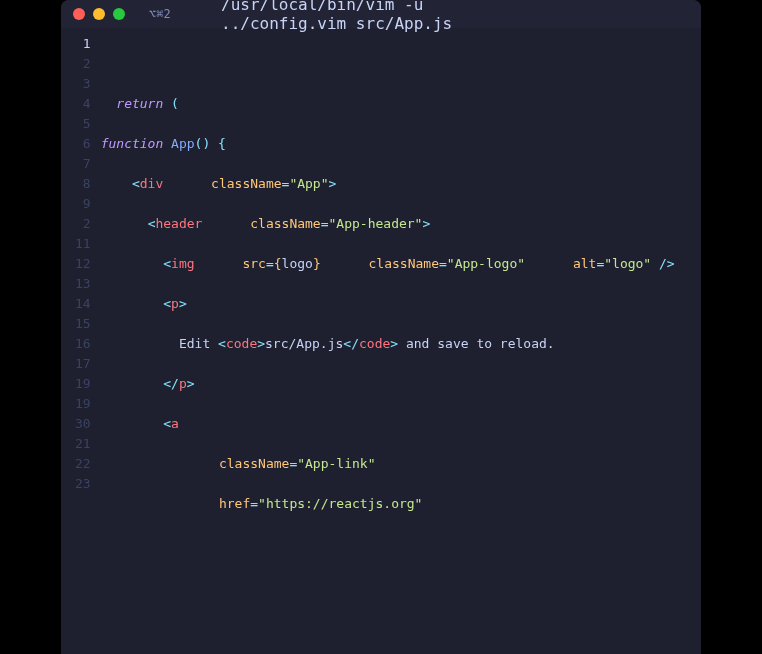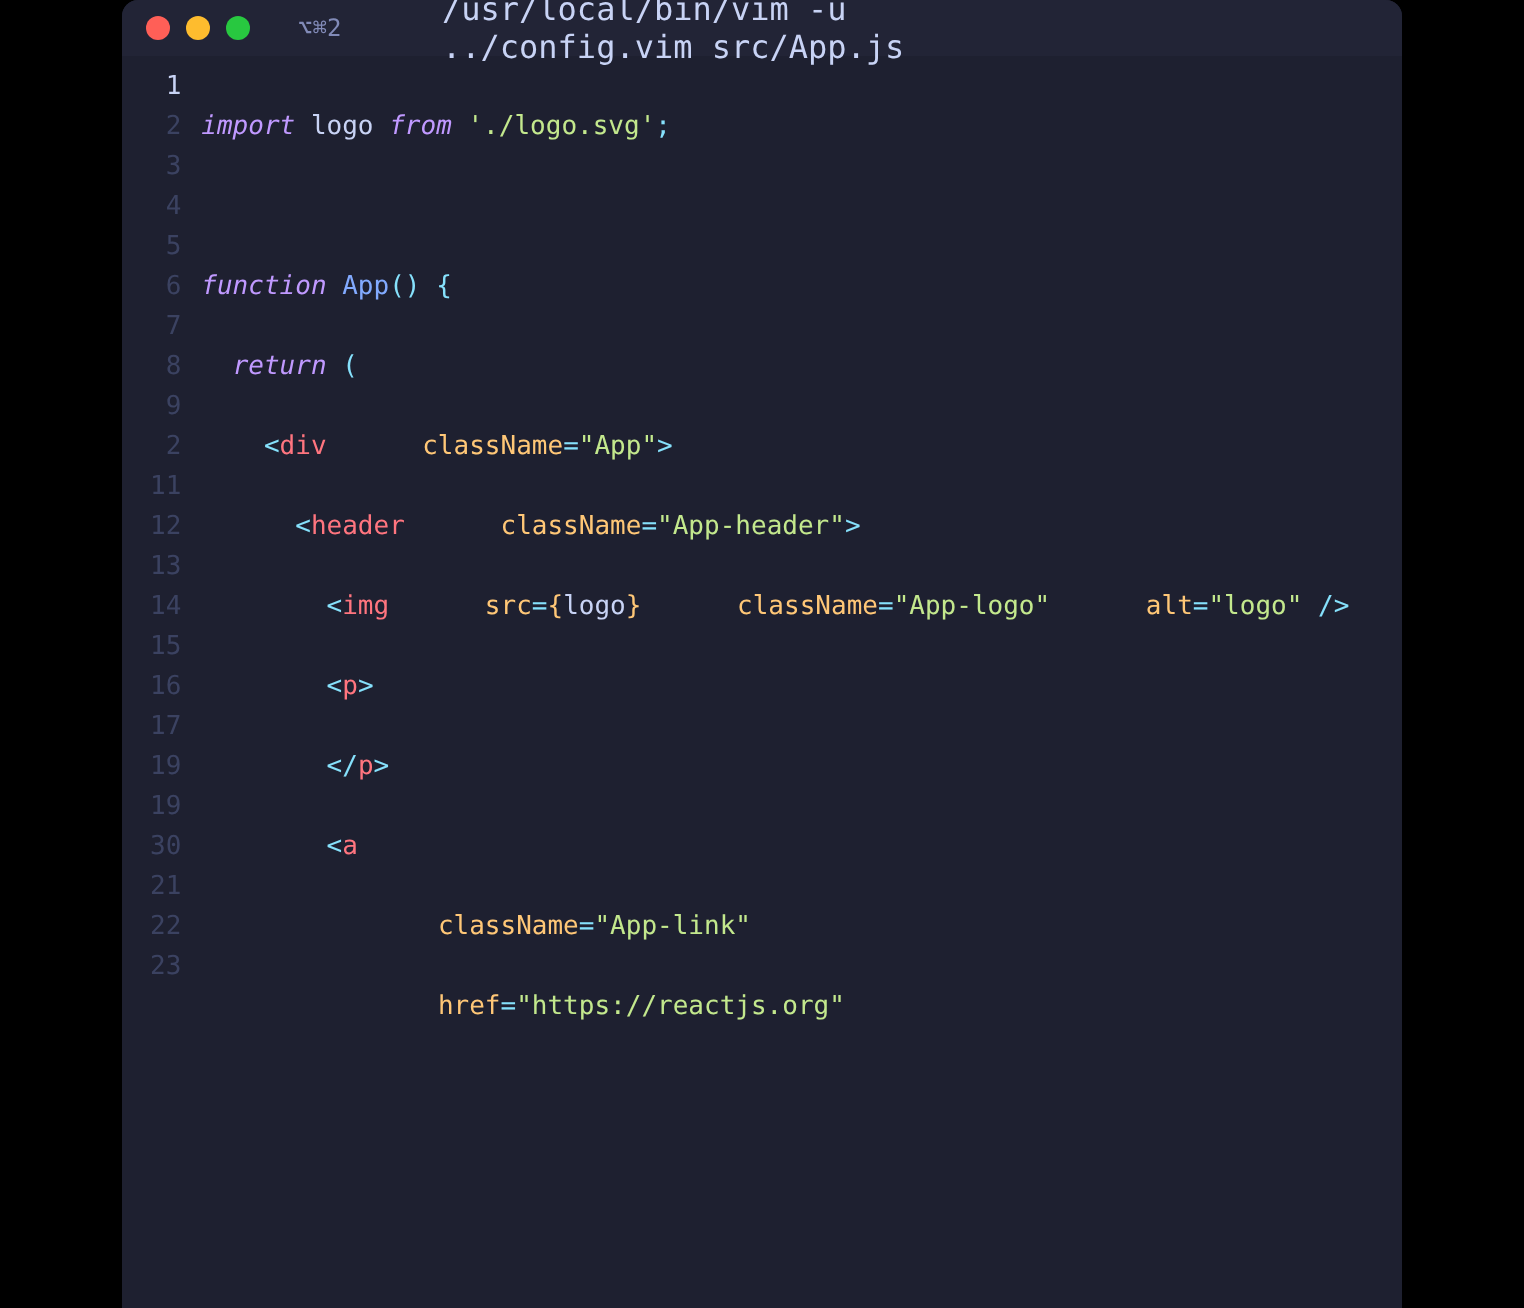--- a/index.html
+++ b/index.html
@@ -127,28 +127,28 @@
       <div>16</div>
       <div>17</div>
       <div>19</div>
       <div>19</div>
       <div>30</div>
       <div>21</div>
       <div>22</div>
       <div>23</div>
     </div>
     <div class="code">
-<div><span class="kw">import</span> <span class="id">logo</span> <span class="from">from</span> <span class="str">'./logo.svg'</span><span class="punc">;</span></div>
 <div> </div>
+<div>  <span class="ret">return</span> <span class="punc">(</span></div>
 <div><span class="fn">function</span> <span class="fname">App</span><span class="punc">()</span> <span class="punc">{</span></div>
-<div>  <span class="ret">return</span> <span class="punc">(</span></div>
 <div>    <span class="br">&lt;</span><span class="tag">div</span> <span class="attr">className</span><span class="eq">=</span><span class="attrval">"App"</span><span class="br">&gt;</span></div>
 <div>      <span class="br">&lt;</span><span class="tag">header</span> <span class="attr">className</span><span class="eq">=</span><span class="attrval">"App-header"</span><span class="br">&gt;</span></div>
 <div>        <span class="br">&lt;</span><span class="tag">img</span> <span class="attr">src</span><span class="eq">=</span><span class="brace">{</span><span class="id">logo</span><span class="brace">}</span> <span class="attr">className</span><span class="eq">=</span><span class="attrval">"App-logo"</span> <span class="attr">alt</span><span class="eq">=</span><span class="attrval">"logo"</span><span class="br"> /&gt;</span></div>
 <div>        <span class="br">&lt;</span><span class="tag">p</span><span class="br">&gt;</span></div>
+<div>          <span class="txt">Edit </span><span class="br">&lt;</span><span class="code-el">code</span><span class="br">&gt;</span><span class="txt">src/App.js</span><span class="br">&lt;/</span><span class="code-el">code</span><span class="br">&gt;</span><span class="txt"> and save to reload.</span></div>
 <div>        <span class="br">&lt;/</span><span class="tag">p</span><span class="br">&gt;</span></div>
 <div>        <span class="br">&lt;</span><span class="tag">a</span></div>
 <div>          <span class="attr">className</span><span class="eq">=</span><span class="attrval">"App-link"</span></div>
 <div>          <span class="attr">href</span><span class="eq">=</span><span class="attrval">"https://reactjs.org"</span></div>
 
 
 
 
 
 

